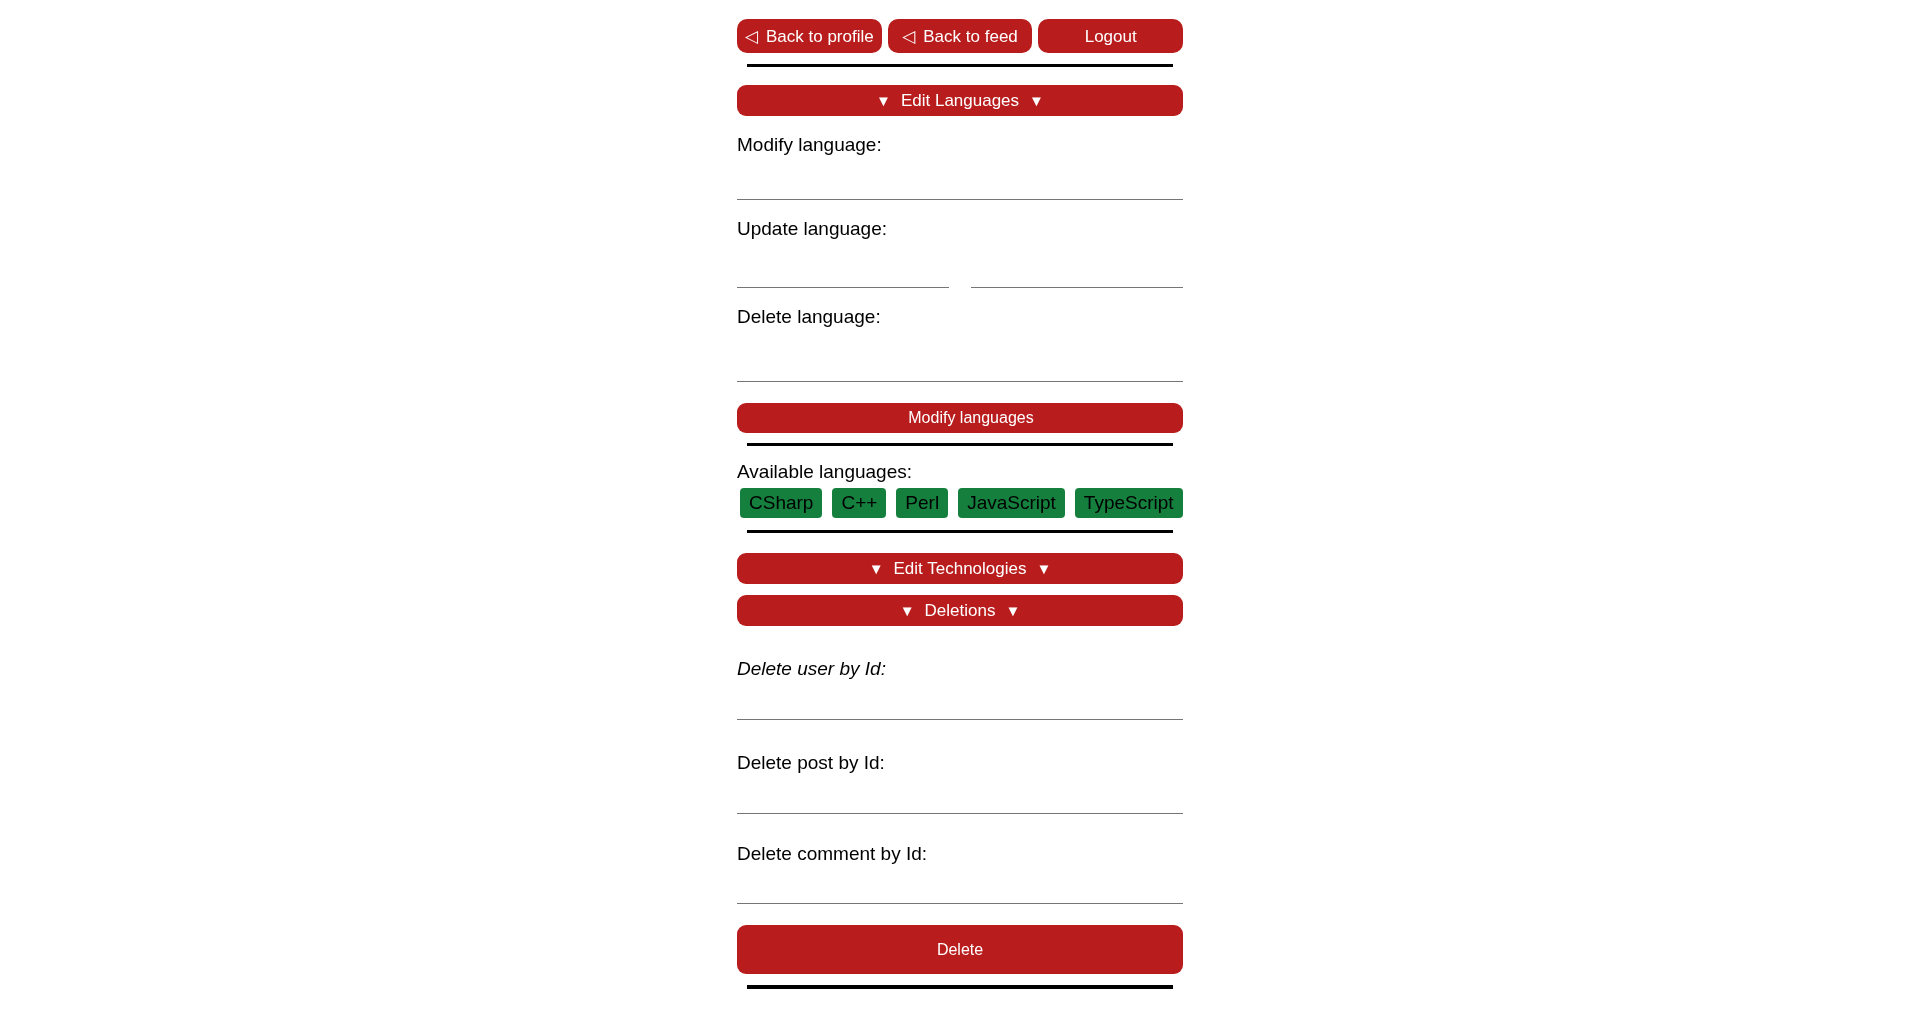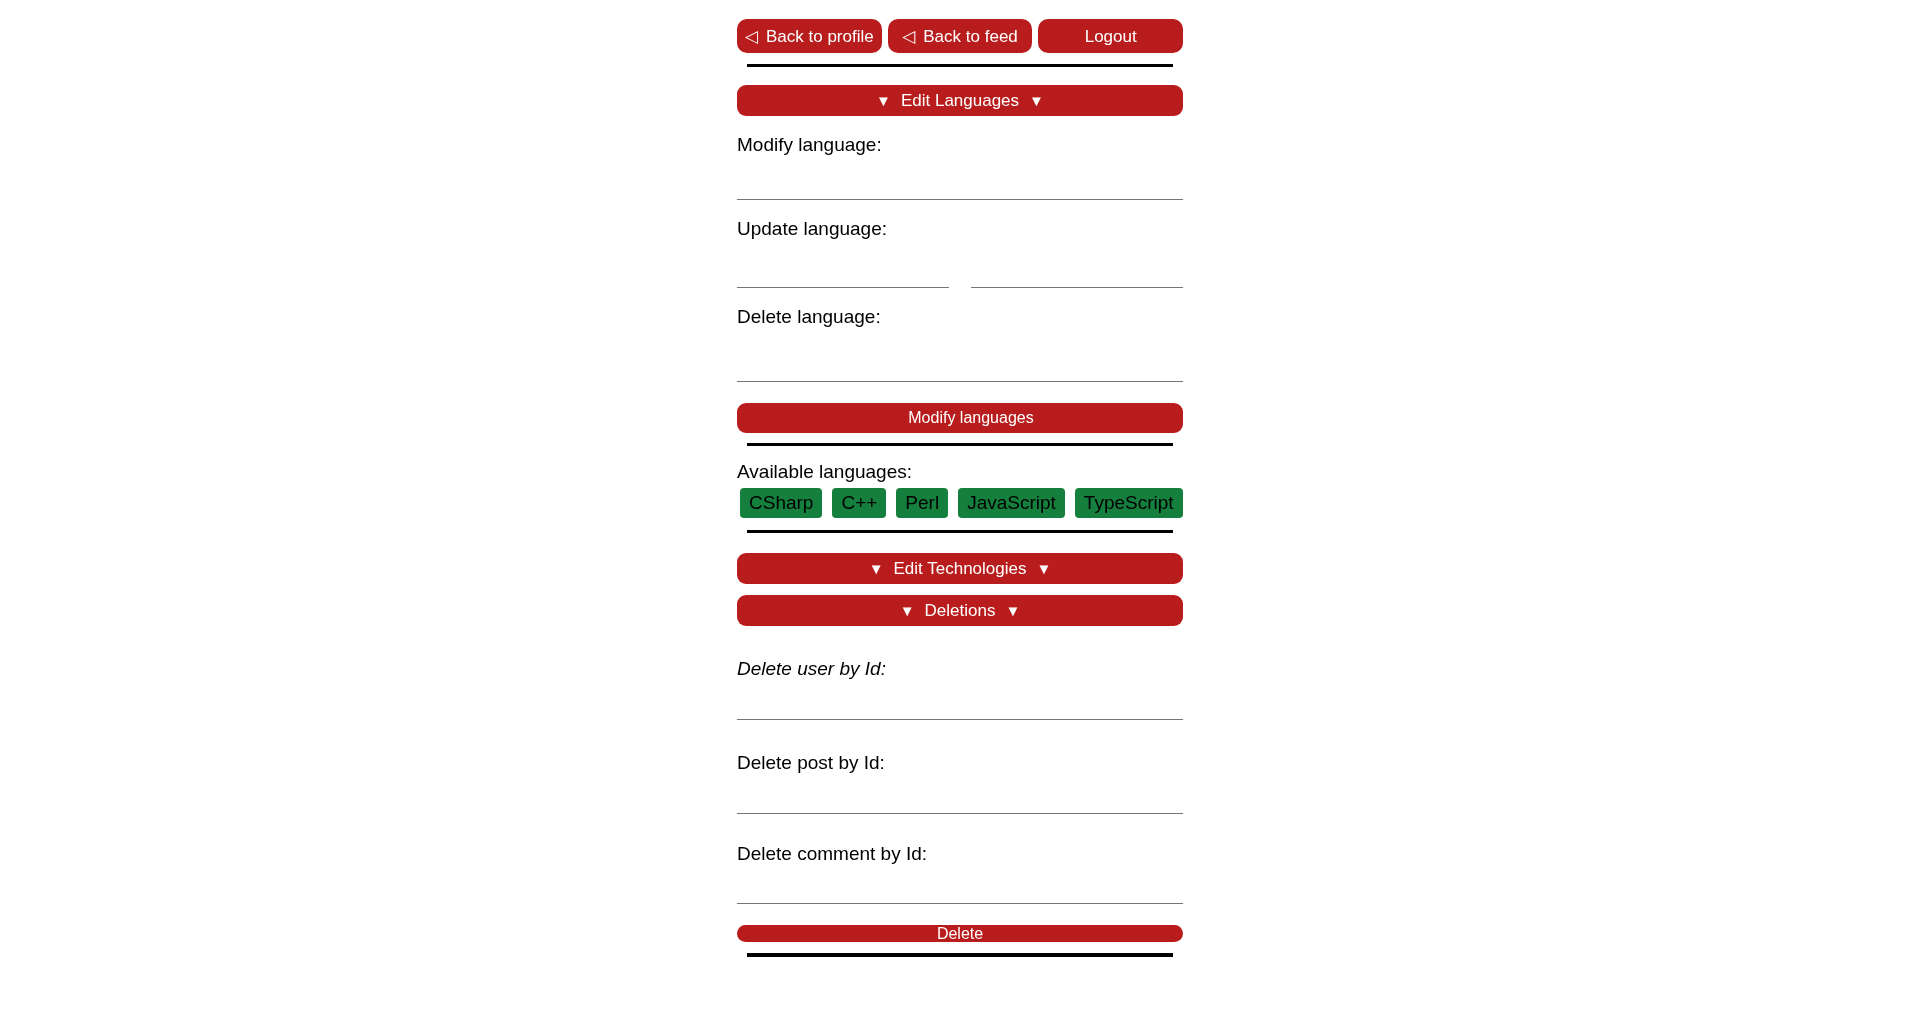--- a/index.html
+++ b/index.html
@@ -38,21 +38,21 @@
     border-radius: 10px;
     white-space: nowrap;
   }
   .back-icon { margin-right: 8px; }
   .section-btn {
     width: 100%;
     height: 31px;
   }
   .section-btn .caret { margin: 0 10px; font-size: 15px; }
   .modify-btn { width: 100%; height: 30px; font-size: 16px; padding-left: 28px; }
-  .delete-btn { width: 100%; height: 17px; font-size: 16px; }
+  .delete-btn { width: 100%; height: 49px; font-size: 16px; }
   
   .rule {
     border: none;
     border-top: 3px solid #000;
     margin: 0 10px;
   }
   .rule-thick { border-top-width: 4px; }
   
   .field-label {
     font-size: 19px;

